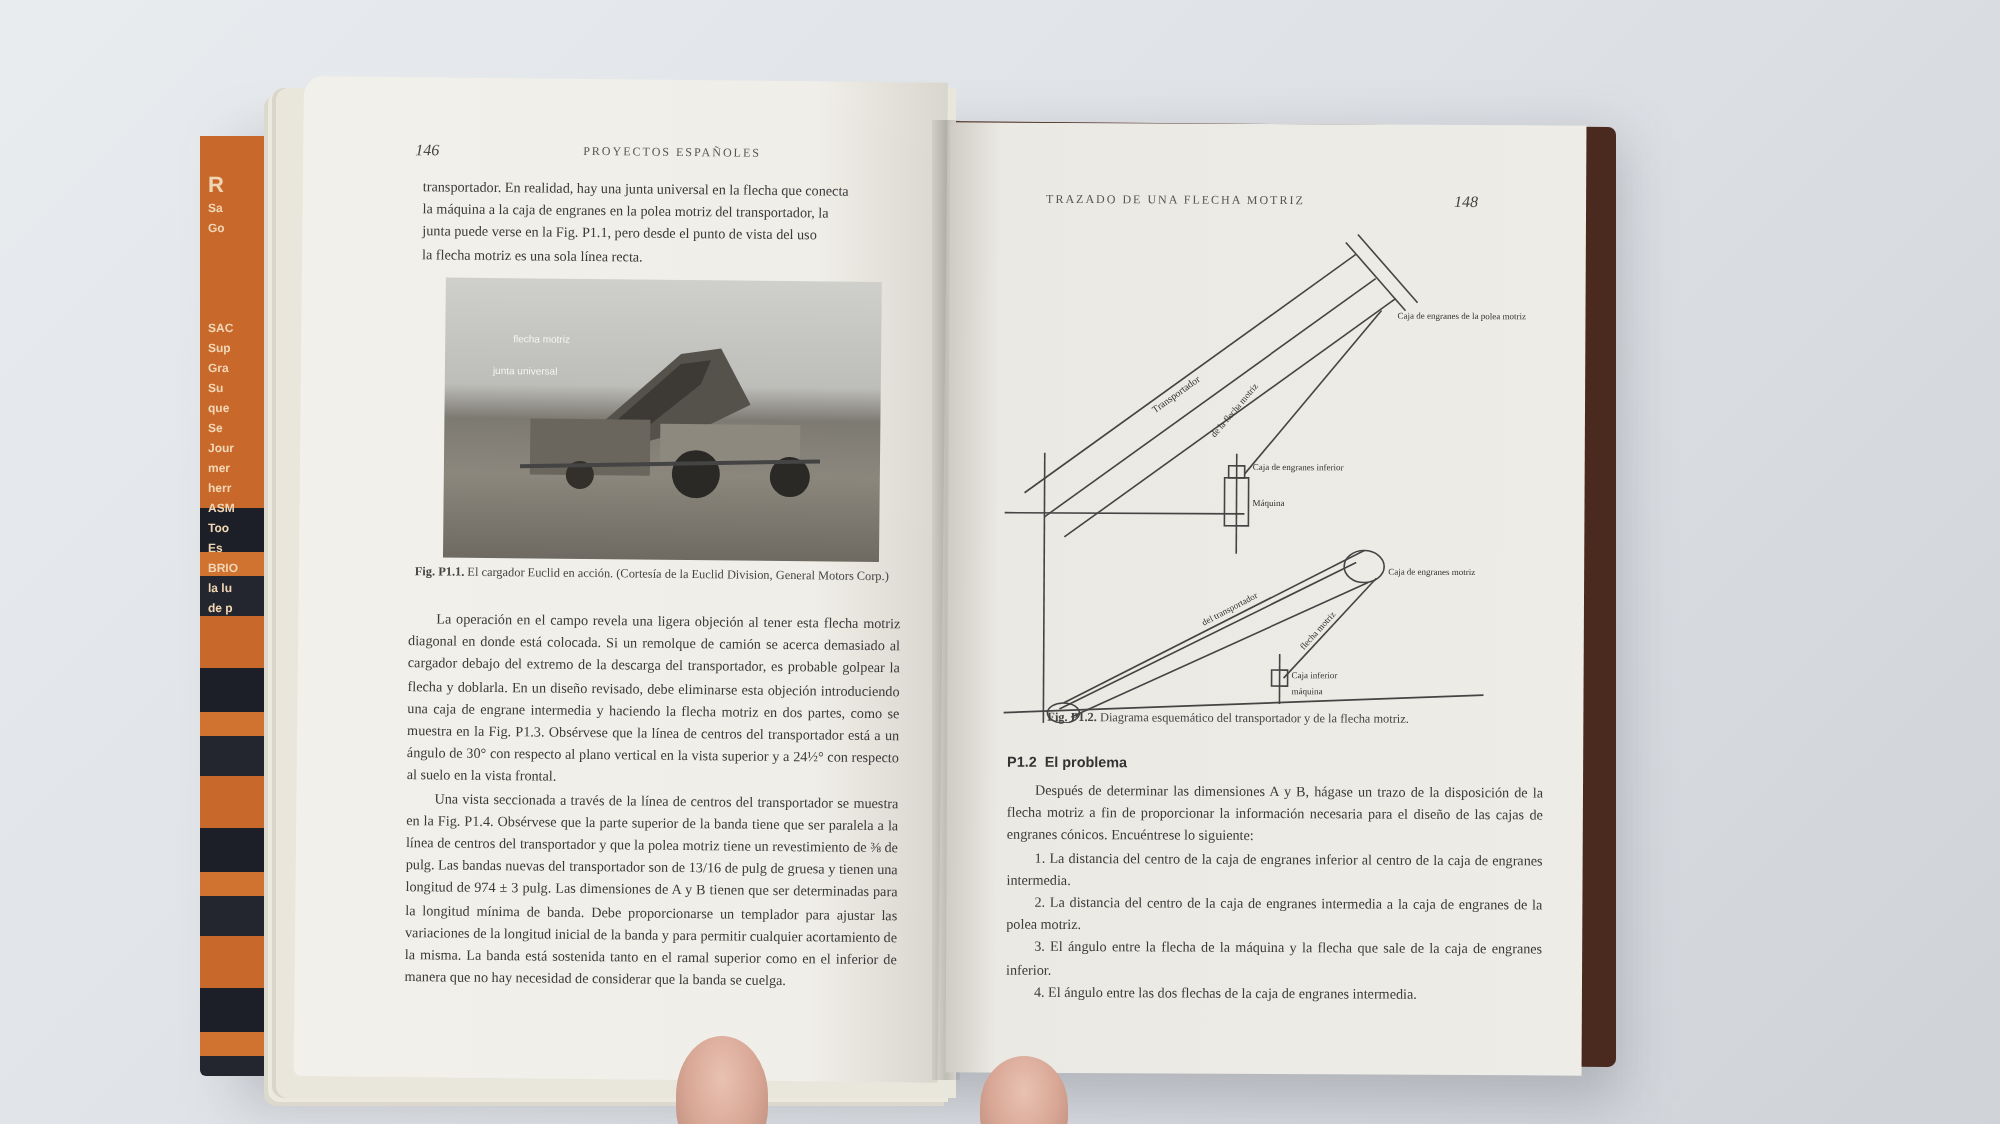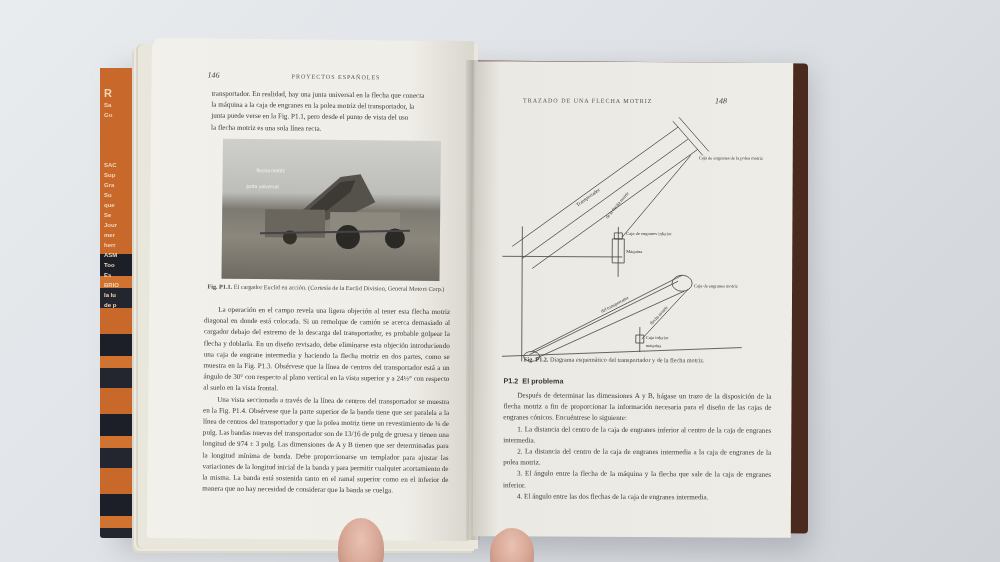--- a/index.html
+++ b/index.html
@@ -101,21 +101,21 @@
   <div class="txt" style="left:55px;top:266px;width:246px;">
     <p>La operación en el campo revela una ligera objeción al tener esta flecha motriz diagonal en donde está colocada. Si un remolque de camión se acerca demasiado al cargador debajo del extremo de la descarga del transportador, es probable golpear la flecha y doblarla. En un diseño revisado, debe eliminarse esta objeción introduciendo una caja de engrane intermedia y haciendo la flecha motriz en dos partes, como se muestra en la Fig. P1.3. Obsérvese que la línea de centros del transportador está a un ángulo de 30° con respecto al plano vertical en la vista superior y a 24½° con respecto al suelo en la vista frontal.</p>
     <p>Una vista seccionada a través de la línea de centros del transportador se muestra en la Fig. P1.4. Obsérvese que la parte superior de la banda tiene que ser paralela a la línea de centros del transportador y que la polea motriz tiene un revestimiento de ⅜ de pulg. Las bandas nuevas del transportador son de 13/16 de pulg de gruesa y tienen una longitud de 974 ± 3 pulg. Las dimensiones de A y B tienen que ser determinadas para la longitud mínima de banda. Debe proporcionarse un templador para ajustar las variaciones de la longitud inicial de la banda y para permitir cualquier acortamiento de la misma. La banda está sostenida tanto en el ramal superior como en el inferior de manera que no hay necesidad de considerar que la banda se cuelga.</p>
   </div>
 </div>
 
 <div class="gutter"></div>
 
 <div class="page-right">
   <div class="hdr" style="left:48px;top:36px;">TRAZADO DE UNA FLECHA MOTRIZ</div>
-  <div class="folio" style="left:240px;top:34px;font-style:italic;">148</div>
+  <div class="folio" style="left:252px;top:34px;font-style:italic;">148</div>
 
   <svg class="diagram" viewBox="0 0 270 255">
     <g stroke="#444" stroke-width="0.8" fill="none">
       <line x1="20" y1="120" x2="20" y2="260"></line>
       <line x1="0" y1="150" x2="120" y2="150"></line>
       <line x1="10" y1="140" x2="175" y2="20"></line>
       <line x1="20" y1="152" x2="185" y2="32"></line>
       <line x1="30" y1="162" x2="195" y2="42"></line>
       <line x1="170" y1="14" x2="200" y2="48"></line>
       <line x1="176" y1="10" x2="206" y2="44"></line>

